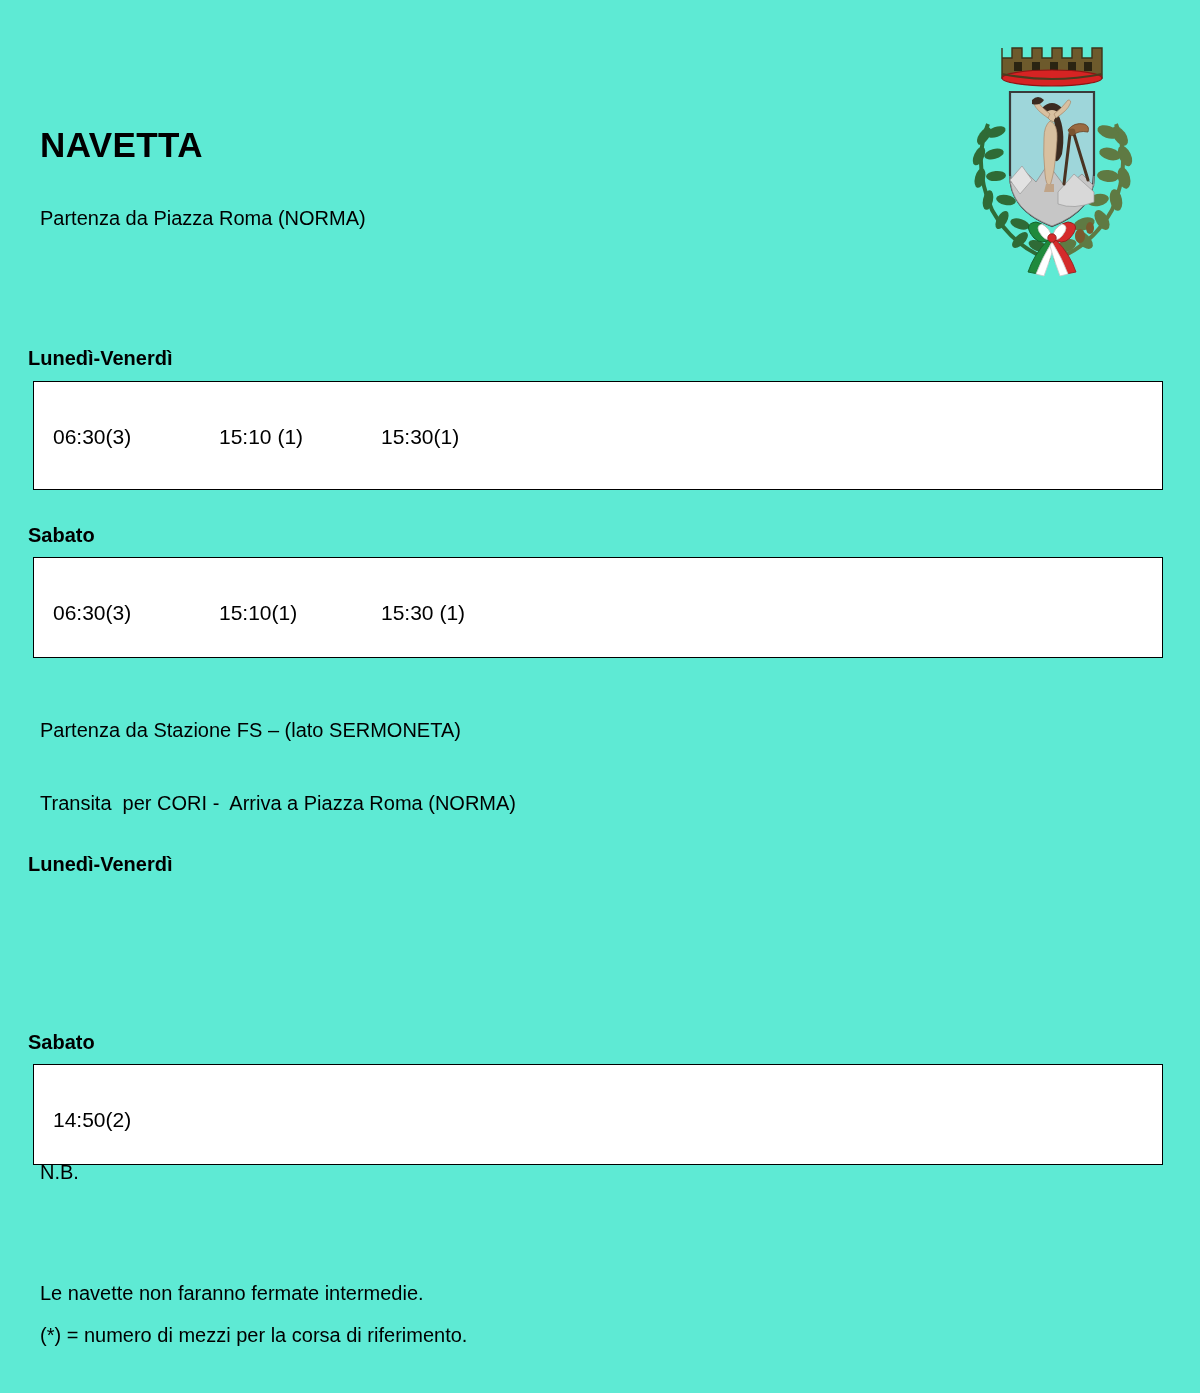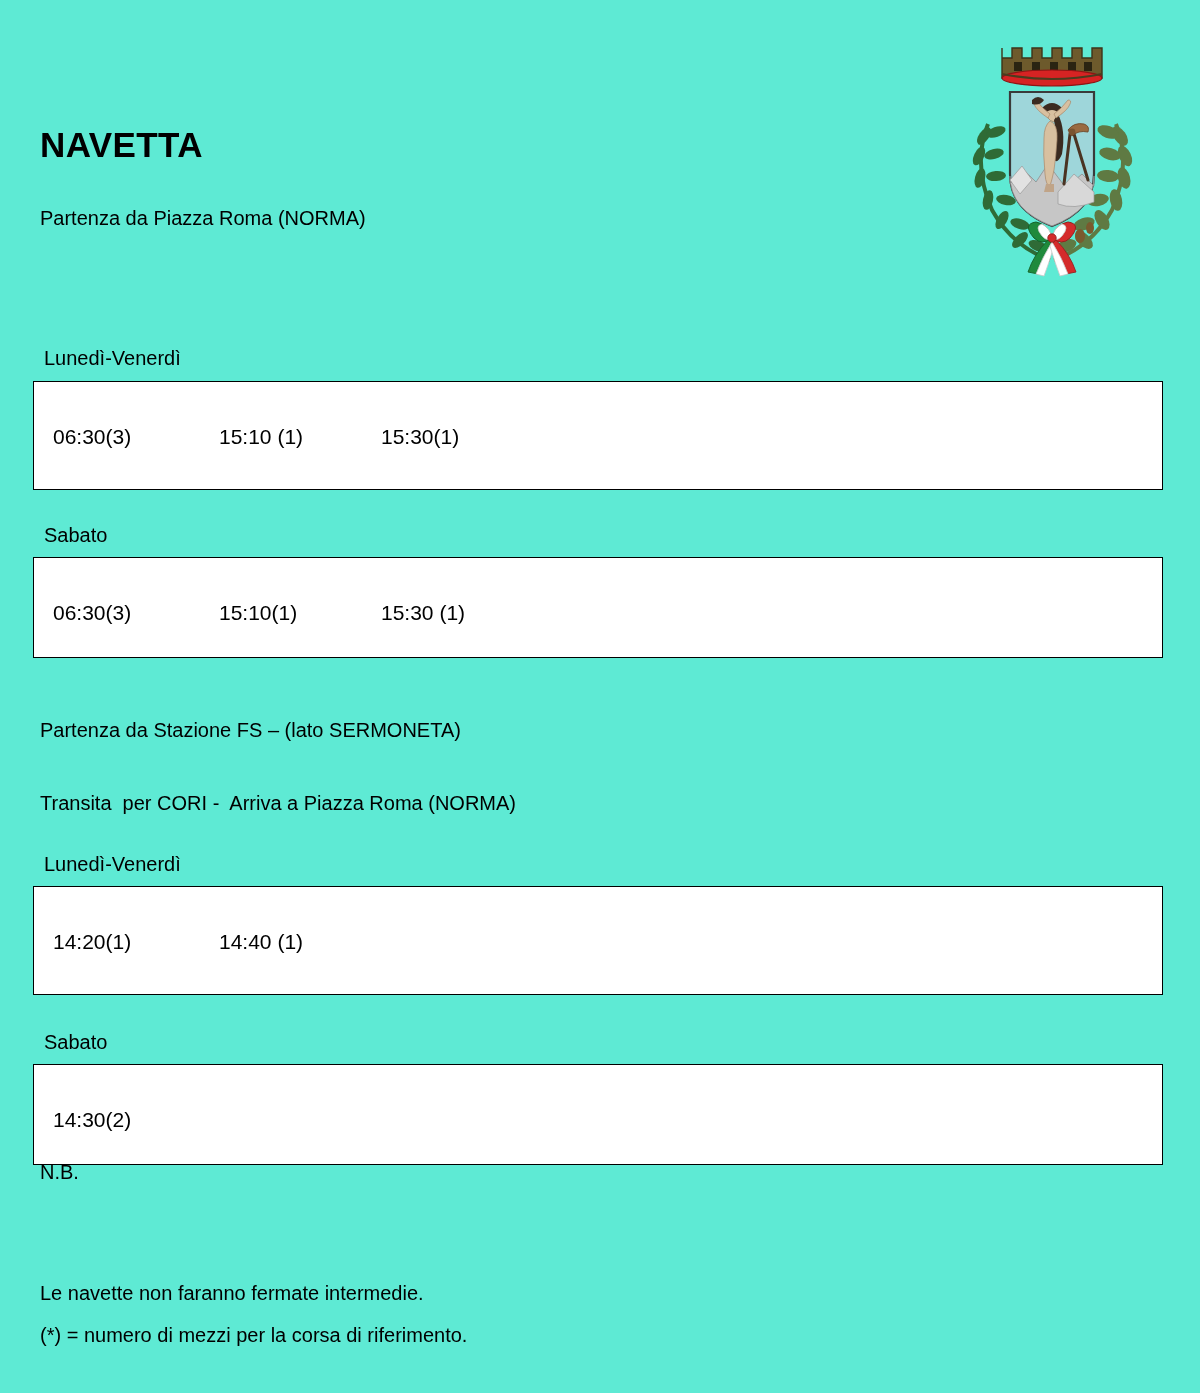--- a/index.html
+++ b/index.html
@@ -61,23 +61,23 @@
     font-size: 20px;
     font-weight: normal;
     line-height: 1.2;
     white-space: pre;
   }
   .route-line.r1 { top: 286px; }
   .route-line.r2 { top: 791px; }
 
   .day-label {
     position: absolute;
-    left: 44px;
-    font-size: 20px;
-    font-weight: normal;
+    left: 28px;
+    font-size: 20px;
+    font-weight: bold;
     line-height: 1.2;
     white-space: pre;
   }
   .day-label.d1 { top: 346px; }
   .day-label.d2 { top: 523px; }
   .day-label.d3 { top: 852px; }
   .day-label.d4 { top: 1030px; }
 
   
   .sched-box {
@@ -247,32 +247,26 @@
       <span class="sched-time c2">15:30 (1)</span>
     </div>
   </div>
 
   <div class="section-title s2">Partenza da Stazione FS – (lato SERMONETA)</div>
 
   <div class="route-line r2">Transita  per CORI -  Arriva a Piazza Roma (NORMA)</div>
 
   <div class="day-label d3">Lunedì-Venerdì</div>
 
-  <div class="sched-box b3">
-    <div class="sched-row">
-      <span class="sched-time c0">14:20(1)</span>
-      <span class="sched-time c1">14:40 (1)</span>
-    </div>
-  </div>
 
   <div class="day-label d4">Sabato</div>
 
   <div class="sched-box b4">
     <div class="sched-row">
-      <span class="sched-time c0">14:30(2)</span>
+      <span class="sched-time c0">14:50(2)</span>
     </div>
   </div>
 
   <div class="note n0">N.B.</div>
   <div class="note n1">Le navette non faranno fermate intermedie.</div>
   <div class="note n2">(*) = numero di mezzi per la corsa di riferimento.</div>
 
 </div>
 
 </body></html>

